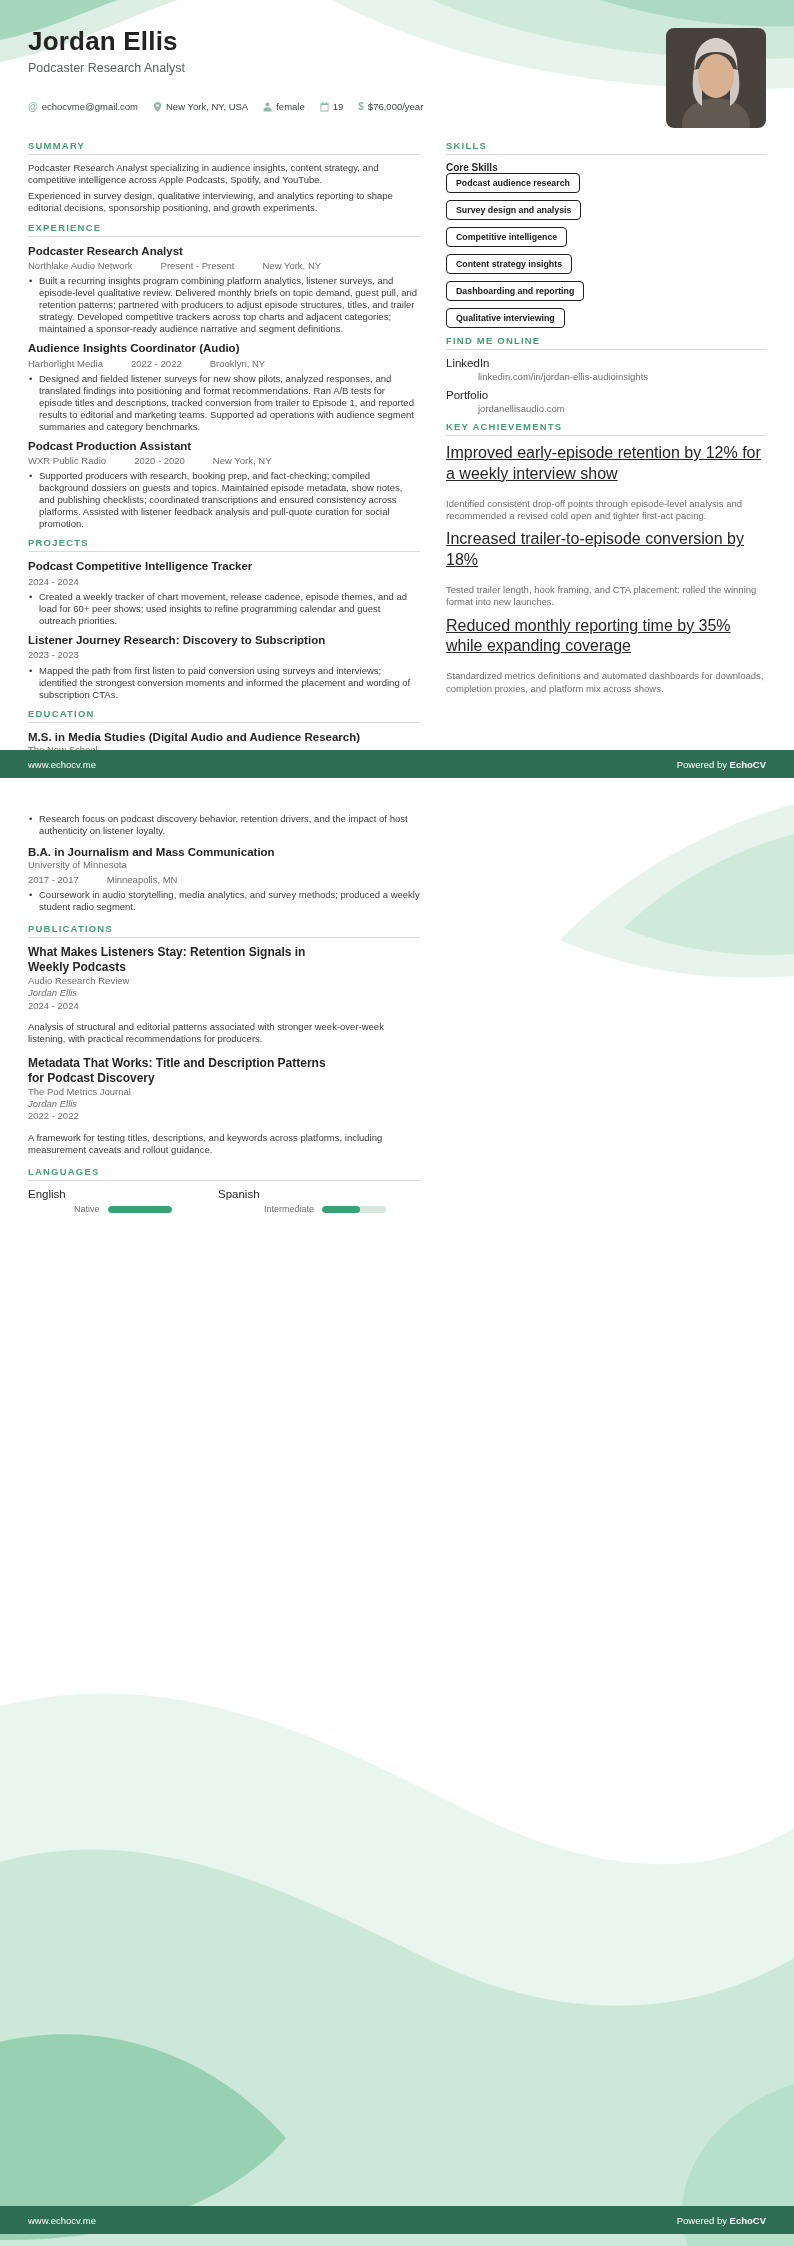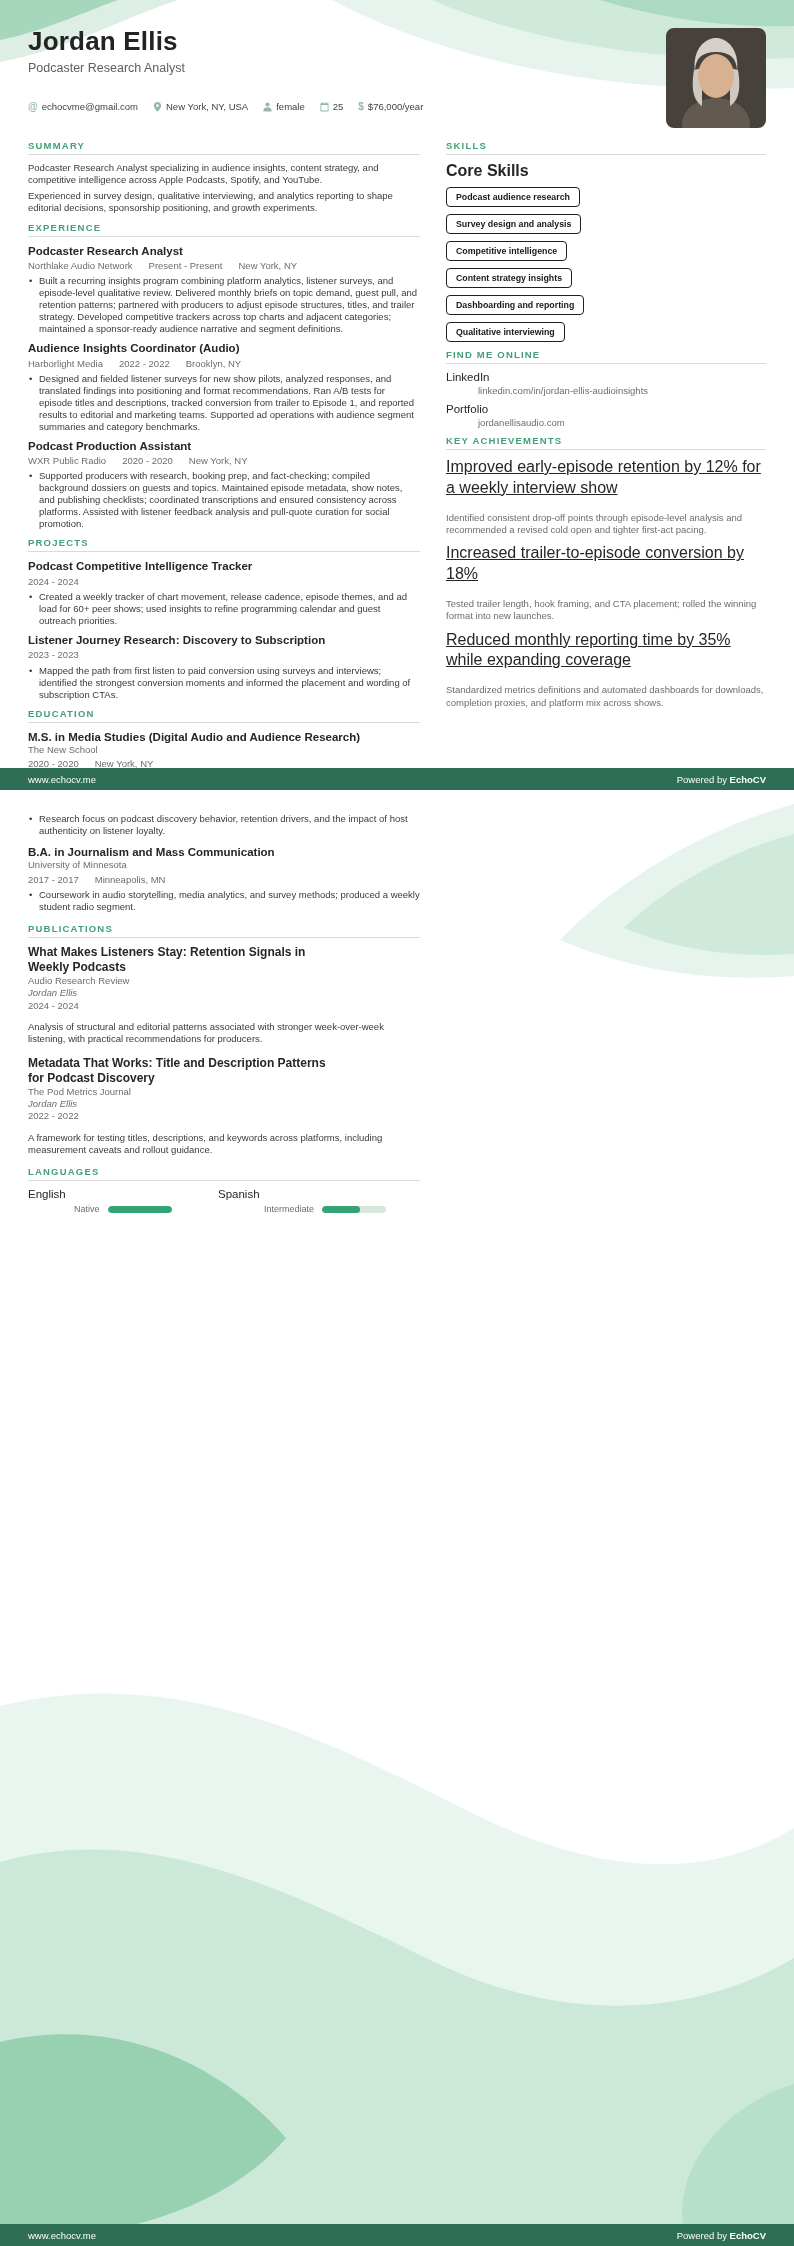--- a/index.html
+++ b/index.html
@@ -30,30 +30,30 @@
   
   .cols { display:flex; gap:26px; margin-top:12px; }
   .col-left { width:392px; flex:0 0 auto; }
   .col-right { flex:1; min-width:0; }
 
   .sec { margin-bottom:7px; }
   .sec-head { font-size:9.5px; font-weight:700; letter-spacing:1.2px; color:#43a076; padding-bottom:3px; border-bottom:1px solid #d9d9d9; margin-bottom:7px; }
 
   .item { margin-bottom:6px; }
   .item-title { font-size:11.5px; font-weight:600; color:#262626; line-height:1.25; }
-  .meta-row { display:flex; gap:16px; font-size:9.5px; color:#6d6d6d; margin-top:2px; }
+  .meta-row { display:flex; gap:28px; font-size:9.5px; color:#6d6d6d; margin-top:2px; }
   .meta { font-size:9.5px; color:#6d6d6d; line-height:1.3; }
 
   .bullet { position:relative; padding-left:11px; font-size:9.5px; color:#3a3a3a; line-height:1.26; margin-top:3px; }
   .bullet::before { content:"•"; position:absolute; left:1px; top:0; color:#3a3a3a; }
 
   .para { font-size:9.5px; color:#3a3a3a; line-height:1.28; margin-bottom:4px; }
 
   
-  .group-title { font-size:16px; font-weight:600; margin-bottom:7px; color:#262626; }
+  .group-title { font-size:10px; font-weight:600; color:#262626; }
   .chip { display:table; border:1px solid #1f1f1f; border-radius:4px; padding:4px 9px; font-size:8.8px; font-weight:700; color:#191919; background:#fff; margin-bottom:7px; white-space:nowrap; }
   .link-label { font-size:11.5px; font-weight:500; color:#262626; margin-top:3px; }
   .link-url { font-size:9.5px; color:#6d6d6d; margin:2px 0 7px 0;padding-left:32px; }
   .ach { margin-bottom:7px; }
   .ach-title { font-size:16px; font-weight:500; color:#262626; line-height:1.3;text-decoration:underline; }
   .ach-desc { font-size:9.5px; color:#6d6d6d; line-height:1.3; margin-top:13px; }
 
   
   .pub { margin-bottom:10px; }
   .pub-title { max-width:310px; font-size:12px; }
@@ -63,21 +63,21 @@
   
   .lang-row { display:flex; }
   .lang-col { width:190px; }
   .lang-name { font-size:11.5px; font-weight:500; color:#262626; }
   .lang-level { display:flex; align-items:center; gap:8px; margin-top:4px; }
   .lang-level-label { font-size:9px; color:#6d6d6d;padding-left:46px; }
   .bar { width:64px; height:7px; border-radius:4px; background:#d9e6de; overflow:hidden; display:inline-block; }
   .bar-fill { display:block; height:100%; background:#36a377; border-radius:4px; }
 
   
-  .page-footer { position:absolute; left:0; right:0; bottom:0; height:22px; background:#2d6e54; color:#fff;
+  .page-footer { position:absolute; left:0; right:0; bottom:12px; height:28px; background:#2d6e54; color:#fff;
     display:flex; justify-content:space-between; align-items:center; padding:0 28px; font-size:9.5px; z-index:5; }
   .powered b { font-weight:700; }
 
   .page2-content { padding-top:20px; }
   .edu-cont { margin-bottom:8px; }
 </style>
 </head>
 <body>
 
 <div class="doc">
@@ -111,21 +111,21 @@
             <span class="contact-item">
               <svg class="cicon" viewBox="0 0 10 11">
                   <path d="M5 0.4a2.3 2.3 0 1 1 0 4.6A2.3 2.3 0 0 1 5 .4zm0 5.4c2.5 0 4.5 1.3 4.5 3v1.6H.5V8.8c0-1.7 2-3 4.5-3z"></path>
                 </svg>
               <span>female</span>
             </span>
             <span class="contact-item">
               <svg class="cicon" viewBox="0 0 10 11">
                   <path d="M2.5 0h1v1.2h3V0h1v1.2H9.5V10.5H.5V1.2h2V0zM1.5 3.4v6.1h7V3.4h-7z"></path>
                 </svg>
-              <span>25</span>
+              <span>19</span>
             </span>
             <span class="contact-item">
               <span class="cicon icon-dollar"></span>
               <span>$76,000/year</span>
             </span>
           </div>
         </div>
         <div class="photo">
           <svg viewBox="0 0 100 100">
             <rect width="100" height="100" fill="#46413b"></rect>

